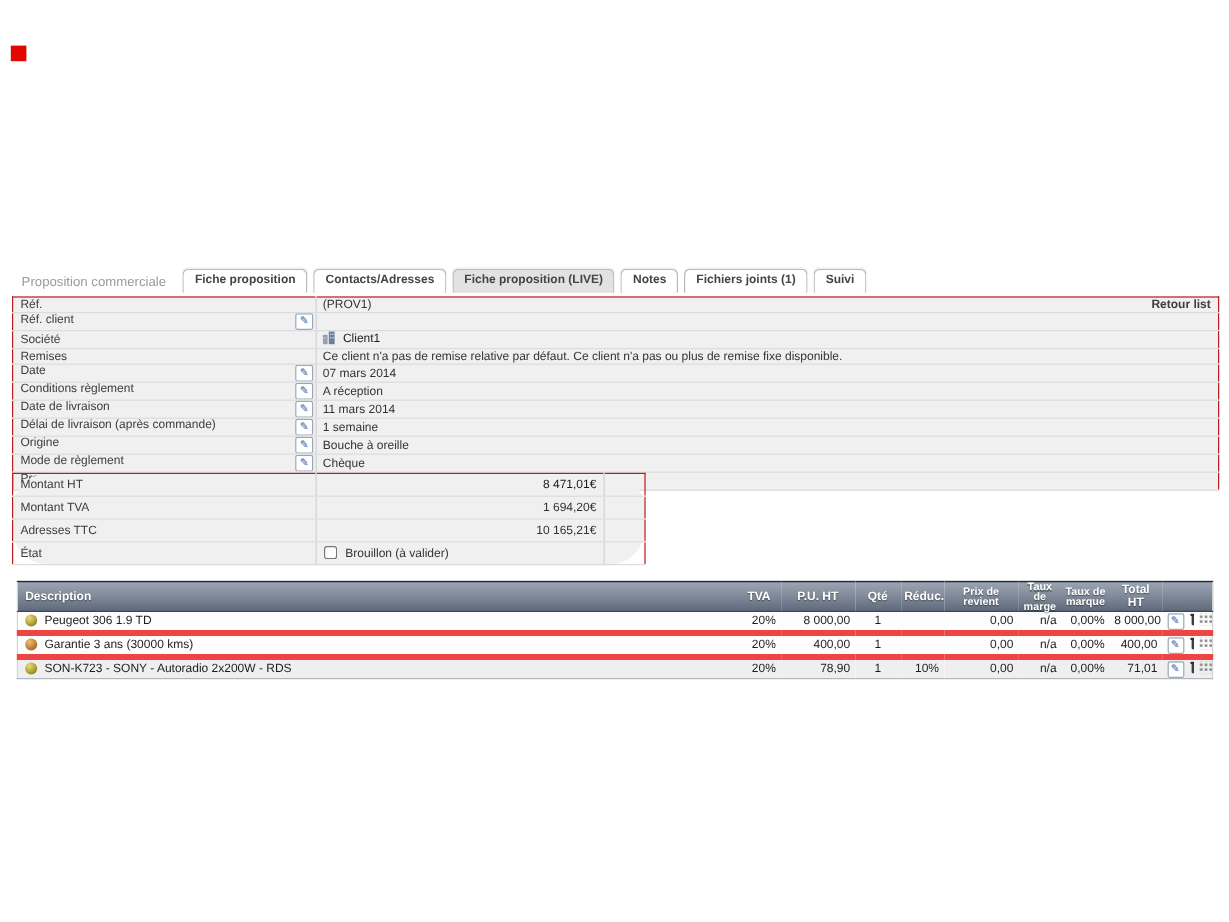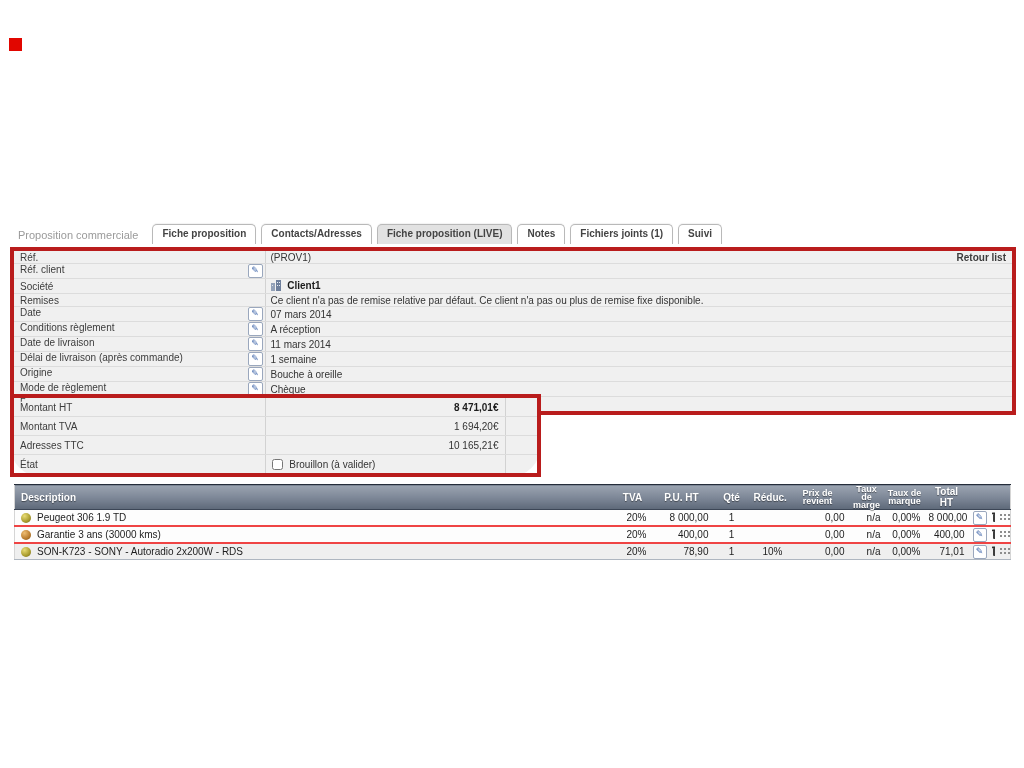--- a/index.html
+++ b/index.html
@@ -13,31 +13,31 @@
   .tabbar{position:absolute;left:10px;top:224px;height:20px;display:flex;align-items:flex-end;}
   .tab-context{color:#9a9a9a;font-size:11px;padding:0 14px 3px 8px;white-space:nowrap;}
   .tab{display:inline-block;box-sizing:border-box;height:20px;line-height:18px;padding:0 9px;
        margin-right:5px;background:#fff;border:1px solid #b9b9b9;border-bottom:none;
        border-radius:5px 5px 0 0;font-weight:bold;color:#444;white-space:nowrap;cursor:pointer;
        box-shadow:0 -1px 1px rgba(0,0,0,0.05);}
   .tab.active{background:#e2e2e2;}
 
   
   table{border-collapse:collapse;table-layout:fixed;}
-  .card,.totals{position:absolute;left:10px;background:#f0f0f0;border:4px solid #b91c1c;}
+  .card,.totals{position:absolute;left:10px;background:#f0f0f0;border:1px solid #b91c1c;}
   .card{top:247px;width:1006px;}
   .card td,.totals td{padding:0 0 0 6px;height:12px;vertical-align:middle;
        border-bottom:1px solid #dcdcdc;white-space:nowrap;overflow:hidden;}
   .card td.val,.totals td.val{border-left:1px solid #d2d2d2;padding-left:5px;}
   .card tr.tall td{height:14px;}
   .lbl{color:#3c3c3c;}
   .edit-ico{float:right;width:13px;height:12px;margin:0 2px 0 0;background:#fff;
        border:1px solid #9aa7bd;border-radius:2px;text-align:center;line-height:11px;
        font-size:9px;color:#3a62a8;cursor:pointer;}
-  .bold{font-weight:bold;color:#1c1c1c;}
+  .bold{font-weight:normal;color:#1c1c1c;}
   .backlink{float:right;font-weight:bold;color:#3c3c3c;padding-right:6px;cursor:pointer;}
   .soc-ico{display:inline-block;vertical-align:-2px;margin-right:4px;}
 
   
   .totals{top:394px;width:528px;border-radius:32px;}
   .totals td{height:18px;}
   .totals td.val{text-align:right;padding-right:6px;}
   .totals td.spacer{border-left:1px solid #d2d2d2;padding:0;}
   .totals input[type=checkbox]{width:11px;height:11px;margin:0 4px 0 1px;vertical-align:-2px;}
   .totals td.state-val{text-align:left;}
@@ -45,21 +45,21 @@
   
   .lines{position:absolute;left:14px;top:484px;width:996px;background:#fdfdfd;
          border-left:1px solid #d5d5d5;border-right:1px solid #d5d5d5;
          border-bottom:1px solid #aeb6c0;}
   .lines th{background:linear-gradient(to bottom,#9ba4b1 0%,#7b8595 55%,#5d6878 100%);
        border-top:1px solid #252d3a;border-bottom:1px solid #3c4656;
        color:#fff;font-weight:bold;font-size:10px;height:18px;padding:0 3px;
        text-shadow:0 1px 1px rgba(0,0,0,0.45);vertical-align:middle;white-space:normal;}
   .lines th.two{font-size:9px;line-height:8px;}
   .lines th.desc-h{text-align:left;padding-left:6px;margin-top:16px;}
-  .lines td{height:15px;padding:0 4px;vertical-align:middle;border-bottom:2px solid #ef4444;
+  .lines td{height:15px;padding:0 4px;vertical-align:middle;border-bottom:5px solid #ef4444;
        color:#1d1d1d;white-space:nowrap;overflow:hidden;}
   .lines tr:last-child td{background:#efefef;border-bottom:none;}
   .lines td.num{text-align:right;}
   .lines td.ctr{text-align:center;}
   .lines td.desc{padding-left:6px;}
   .prod-ico{display:inline-block;width:10px;height:10px;border-radius:50%;margin-right:6px;
        vertical-align:-2px;background:radial-gradient(circle at 35% 30%,#e9dc74,#a89b2e 60%,#6d621c);}
   .serv-ico{background:radial-gradient(circle at 35% 30%,#eebd72,#b97c2e 60%,#7c4d14);}
   .line-edit{display:inline-block;width:12px;height:12px;background:#fff;border:1px solid #9aa7bd;
        border-radius:2px;text-align:center;line-height:11px;font-size:9px;color:#3a62a8;

